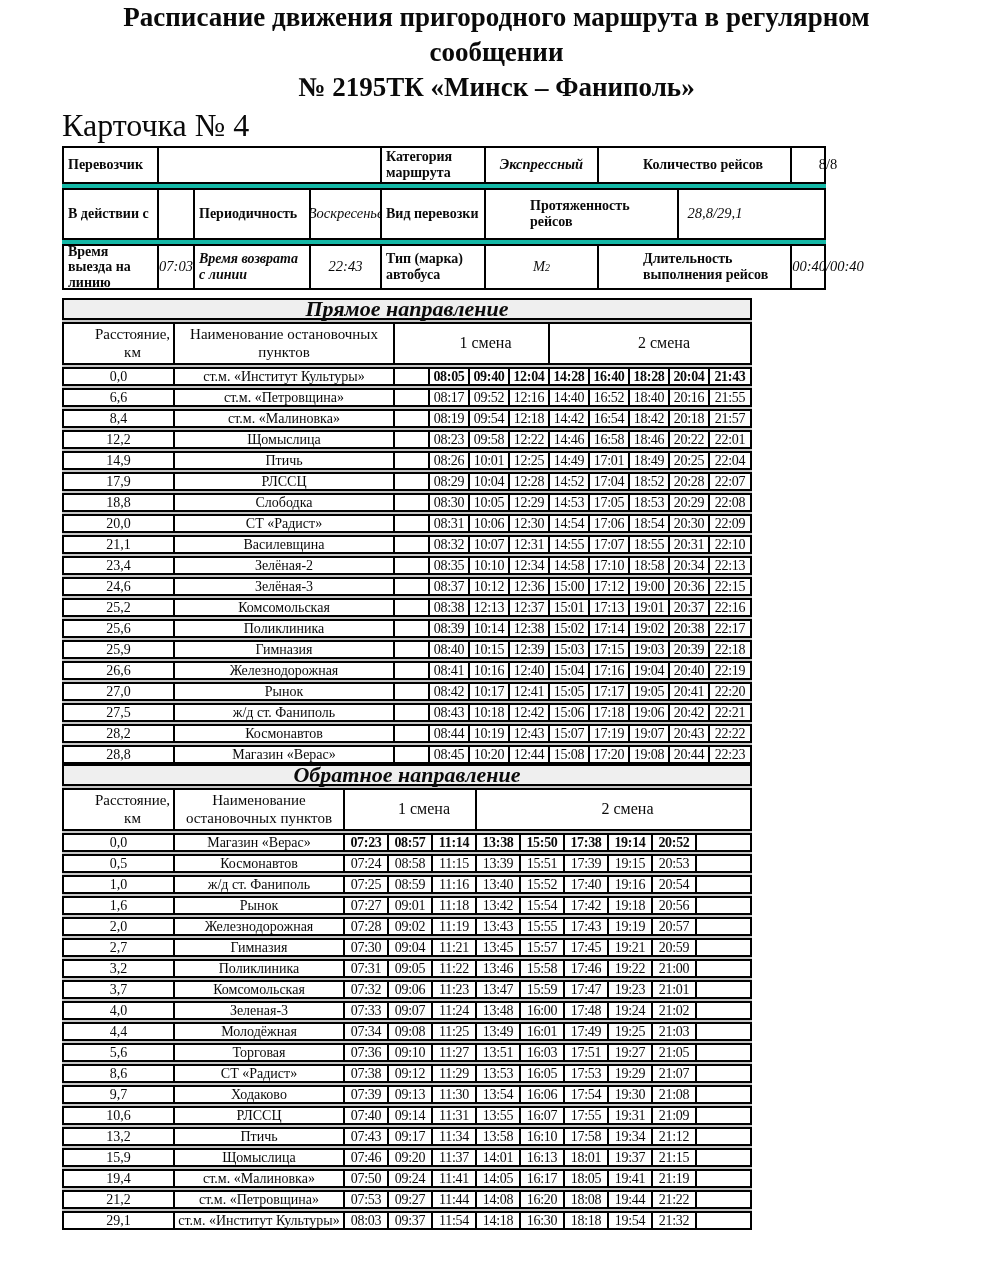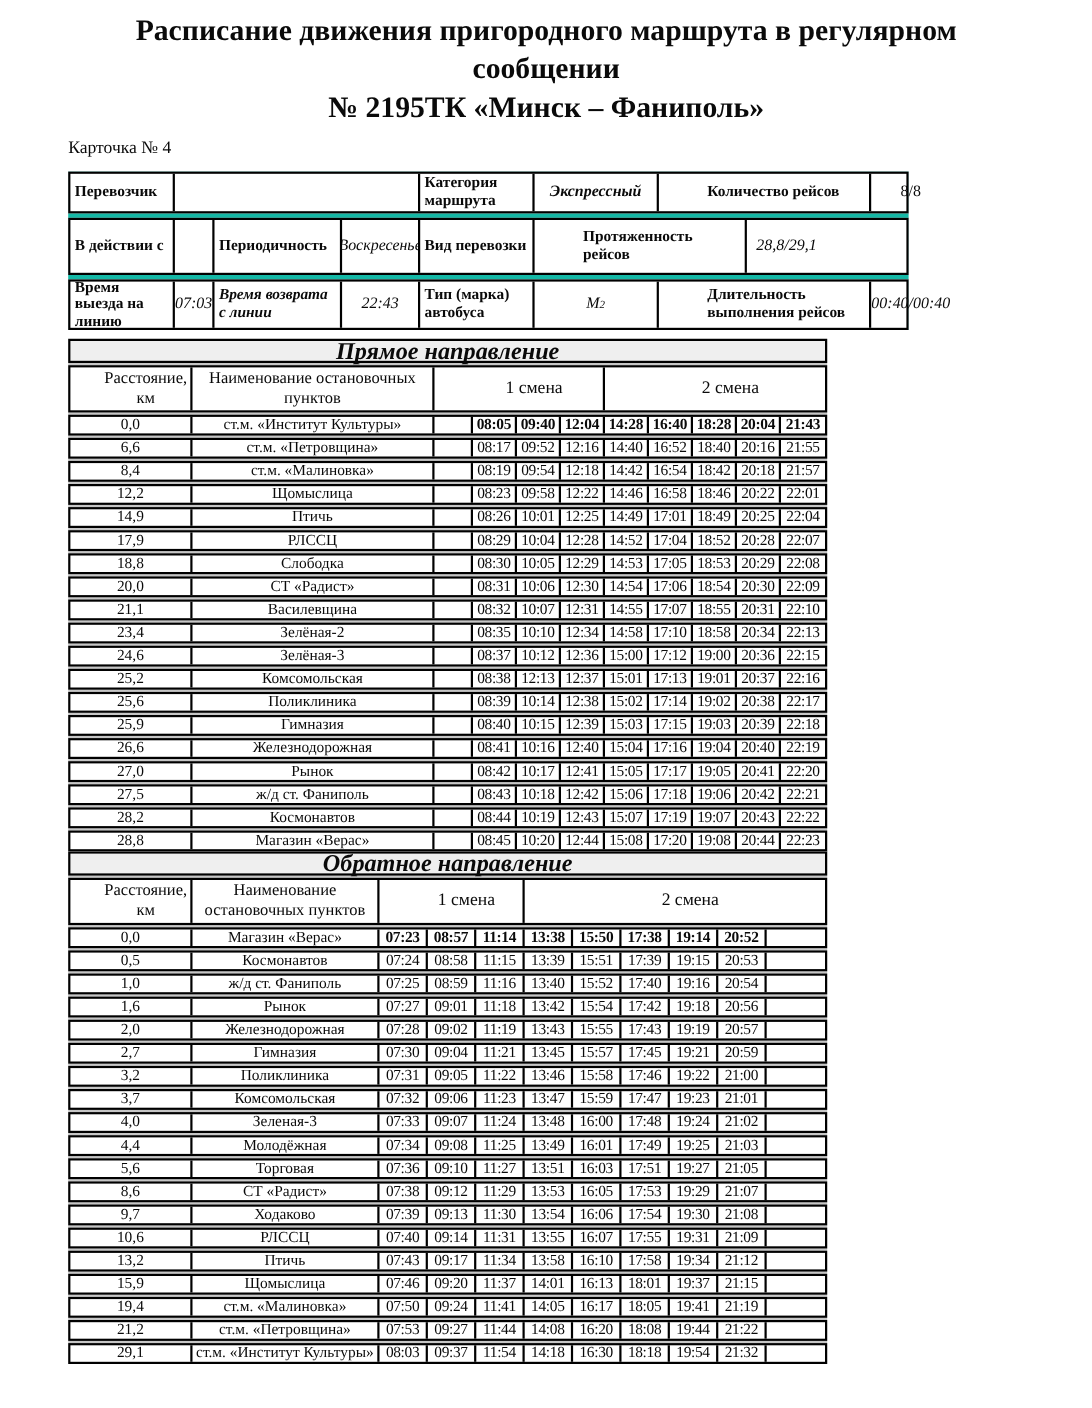--- a/index.html
+++ b/index.html
@@ -1,21 +1,21 @@
 <!DOCTYPE html>
 <html><head>
 <meta charset="utf-8">
 <style>
   * { margin:0; padding:0; box-sizing:border-box; }
   body { background:#888; font-family:"Liberation Serif", serif; color:#0a0a0a; }
   .page { width:993px; height:1280px; background:#ffffff; position:relative; overflow:hidden; }
 
   
-  .title { text-align:center; font-weight:bold; font-size:27px; line-height:35px; padding-top:10px; }
-  .card-label { margin:5px 0 0 62px; font-size:16px; line-height:30px; }
+  .title { text-align:center; font-weight:bold; font-size:27px; line-height:35px; }
+  .card-label { margin:5px 0 0 62px; font-size:32px; line-height:30px; }
 
   
   .info { margin:6px 0 0 62px; width:764px; background:#14b8a6; }
   .irow { display:flex; border:2px solid #000; background:#fff; margin-bottom:4px; }
   .irow:last-child { margin-bottom:0; }
   .irow.r1 { height:38px; }
   .irow.r2 { height:52px; }
   .irow.r3 { height:46px; }
   .ic { border-right:2px solid #000; display:flex; align-items:center; padding:1px 4px;
         flex-shrink:0; overflow:hidden; }

